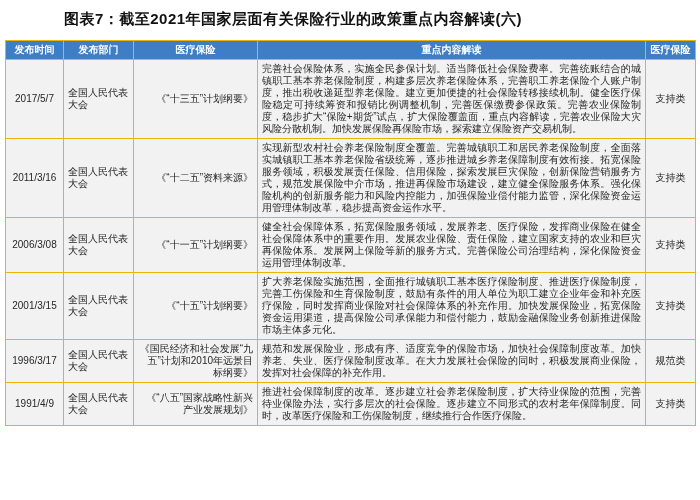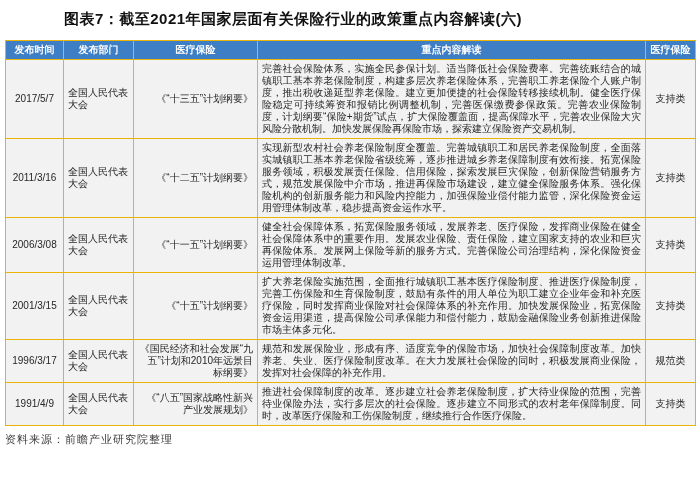--- a/index.html
+++ b/index.html
@@ -128,27 +128,27 @@
         <th>医疗保险</th>
         <th>重点内容解读</th>
         <th>医疗保险</th>
       </tr>
     </thead>
     <tbody>
       <tr>
         <td class="c-date">2017/5/7</td>
         <td class="c-dept">全国人民代表大会</td>
         <td class="c-policy">《“十三五”计划纲要》</td>
-        <td class="c-content">完善社会保险体系，实施全民参保计划。适当降低社会保险费率。完善统账结合的城镇职工基本养老保险制度，构建多层次养老保险体系，完善职工养老保险个人账户制度，推出税收递延型养老保险。建立更加便捷的社会保险转移接续机制。健全医疗保险稳定可持续筹资和报销比例调整机制，完善医保缴费参保政策。完善农业保险制度，计划纲要“保险+期货”试点，扩大保险覆盖面，提高保障水平，完善农业保险大灾风险分散机制。加快发展保险再保险市场，探索建立保险资产交易机制。</td>
+        <td class="c-content">完善社会保险体系，实施全民参保计划。适当降低社会保险费率。完善统账结合的城镇职工基本养老保险制度，构建多层次养老保险体系，完善职工养老保险个人账户制度，推出税收递延型养老保险。建立更加便捷的社会保险转移接续机制。健全医疗保险稳定可持续筹资和报销比例调整机制，完善医保缴费参保政策。完善农业保险制度，稳步扩大“保险+期货”试点，扩大保险覆盖面，重点内容解读，完善农业保险大灾风险分散机制。加快发展保险再保险市场，探索建立保险资产交易机制。</td>
         <td class="c-nature">支持类</td>
       </tr>
       <tr>
         <td class="c-date">2011/3/16</td>
         <td class="c-dept">全国人民代表大会</td>
-        <td class="c-policy">《“十二五”计划纲要》</td>
+        <td class="c-policy">《“十二五”资料来源》</td>
         <td class="c-content">实现新型农村社会养老保险制度全覆盖。完善城镇职工和居民养老保险制度，全面落实城镇职工基本养老保险省级统筹，逐步推进城乡养老保障制度有效衔接。拓宽保险服务领域，积极发展责任保险、信用保险，探索发展巨灾保险，创新保险营销服务方式，规范发展保险中介市场，推进再保险市场建设，建立健全保险服务体系。强化保险机构的创新服务能力和风险内控能力，加强保险业偿付能力监管，深化保险资金运用管理体制改革，稳步提高资金运作水平。</td>
         <td class="c-nature">支持类</td>
       </tr>
       <tr>
         <td class="c-date">2006/3/08</td>
         <td class="c-dept">全国人民代表大会</td>
         <td class="c-policy">《“十一五”计划纲要》</td>
         <td class="c-content">健全社会保障体系，拓宽保险服务领域，发展养老、医疗保险，发挥商业保险在健全社会保障体系中的重要作用。发展农业保险、责任保险，建立国家支持的农业和巨灾再保险体系。发展网上保险等新的服务方式。完善保险公司治理结构，深化保险资金运用管理体制改革。</td>
         <td class="c-nature">支持类</td>
       </tr>
@@ -170,16 +170,15 @@
         <td class="c-date">1991/4/9</td>
         <td class="c-dept">全国人民代表大会</td>
         <td class="c-policy">《“八五”国家战略性新兴产业发展规划》</td>
         <td class="c-content">推进社会保障制度的改革。逐步建立社会养老保险制度，扩大待业保险的范围，完善待业保险办法，实行多层次的社会保险。逐步建立不同形式的农村老年保障制度。同时，改革医疗保险和工伤保险制度，继续推行合作医疗保险。</td>
         <td class="c-nature">支持类</td>
       </tr>
     </tbody>
   </table>
 
   <div class="footer">
-    <span class="source-note">资料来源：前瞻产业研究院整理</span>
   </div>
 
 </div>
 
 </body></html>

